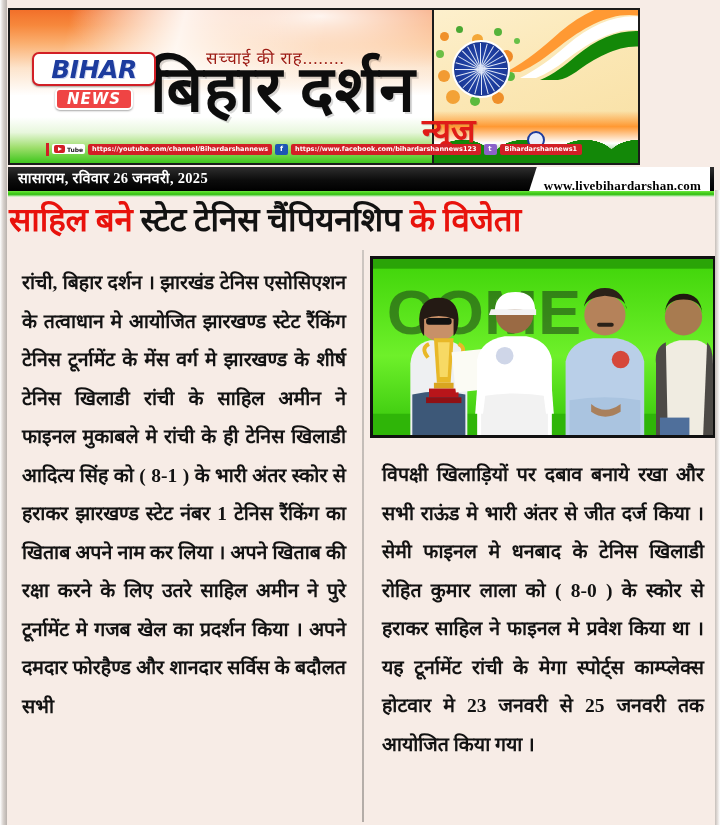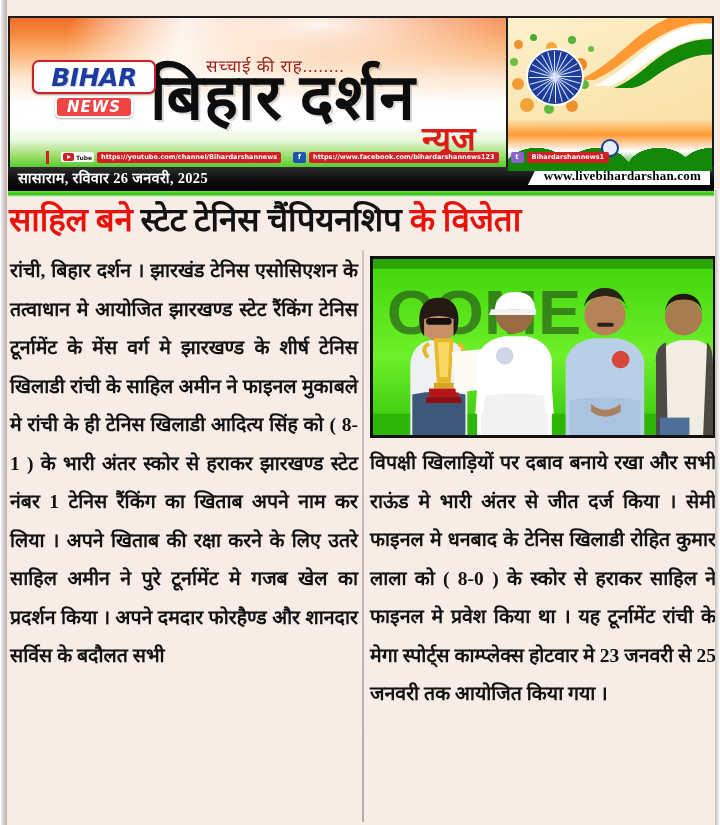--- a/index.html
+++ b/index.html
@@ -31,22 +31,22 @@
     position: absolute;
     right: 0; top: 190px;
     width: 5px; height: 635px;
     background: linear-gradient(270deg,#ffffff 0%,#ded8d4 60%,#c6bfba 100%);
     z-index: 40;
   }
 
   
   .masthead {
     position: absolute;
-    left: 8px; top: 16px;
-    width: 706px; height: 157px;
+    left: 8px; top: 8px;
+    width: 632px; height: 157px;
     background: #ffffff;
     border: 2px solid #1b1b1b;
     overflow: hidden;
   }
   .mast-left {
     position: absolute;
     left: 0; top: 0;
     width: 500px; height: 100%;
     background:
       radial-gradient(ellipse 420px 120px at 62% 4%, rgba(255,255,255,.92) 0%, rgba(255,255,255,0) 60%),
@@ -165,21 +165,21 @@
     z-index: 7;
     text-shadow: 1px 1px 0 rgba(0,0,0,.15);
   }
 
   
   .social-bar {
     position: absolute;
     left: 36px; top: 133px;
     display: flex;
     align-items: center;
-    gap: 12px;
+    gap: 3px;
     z-index: 8;
   }
   .social-tick { width:3px; height:13px; background:#d21f26; }
   .social-chip {
     display: flex;
     align-items: center;
     gap: 3px;
   }
   .soc-ico {
     width: 13px; height: 11px;
@@ -300,21 +300,21 @@
     font-size: 14.5px;
     color: #ffffff;
     letter-spacing: .3px;
   }
   .site-url {
     background: #ffffff;
     color: #000000;
     font-family: "Liberation Serif", serif;
     font-weight: 700;
     font-size: 13px;
-    padding: 1px 9px 1px 16px;
+    padding: 11px 9px 1px 16px;
     clip-path: polygon(9px 0, 100% 0, 100% 100%, 0 100%);
     letter-spacing: .2px;
   }
   .greenband {
     position: absolute;
     left: 8px; top: 191px;
     width: 706px; height: 6px;
     background: linear-gradient(180deg,#6ee83d 0%,#2fbe0c 55%,#eef7e9 100%);
   }
 
@@ -347,21 +347,21 @@
   .col-left {
     left: 10px; top: 252px;
     width: 348px;
     height: 570px;
   }
   .col-right {
     left: 370px; top: 444px;
     width: 346px;
     height: 378px;
   }
-  .col p { margin: 0; }
+  .col p { margin: 12px; }
   .lead { font-weight: 700; }
 
   .photo {
     position: absolute;
     left: 370px; top: 256px;
     width: 346px; height: 182px;
     border: 3px solid #111;
     background: #5ce01a;
     overflow: hidden;
   }

